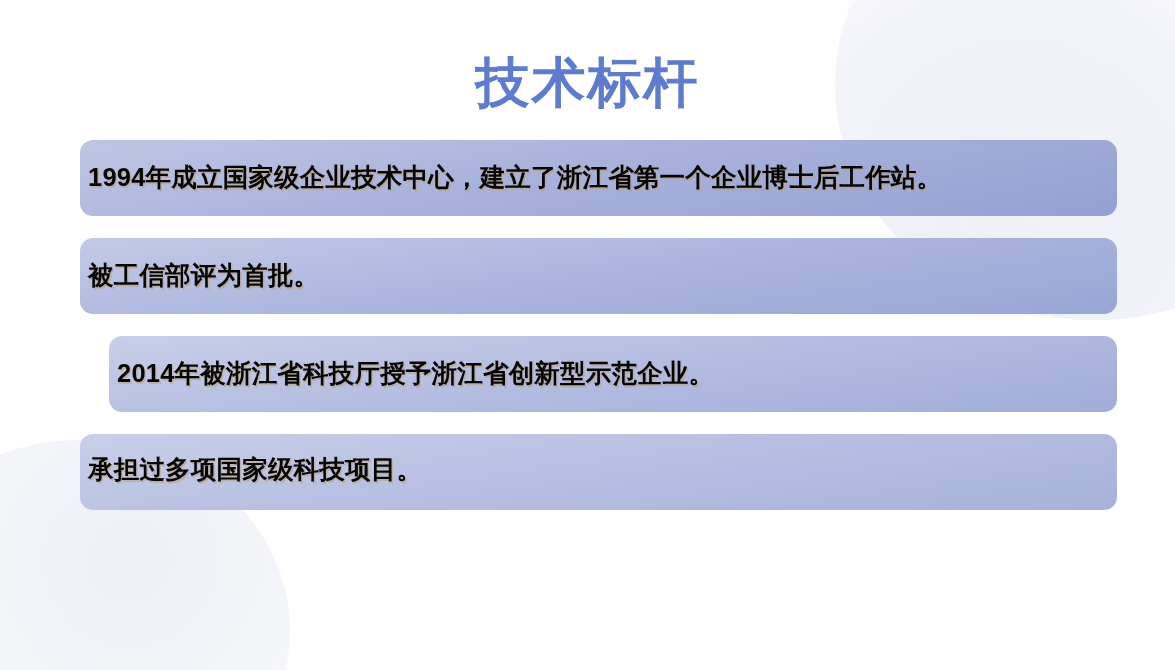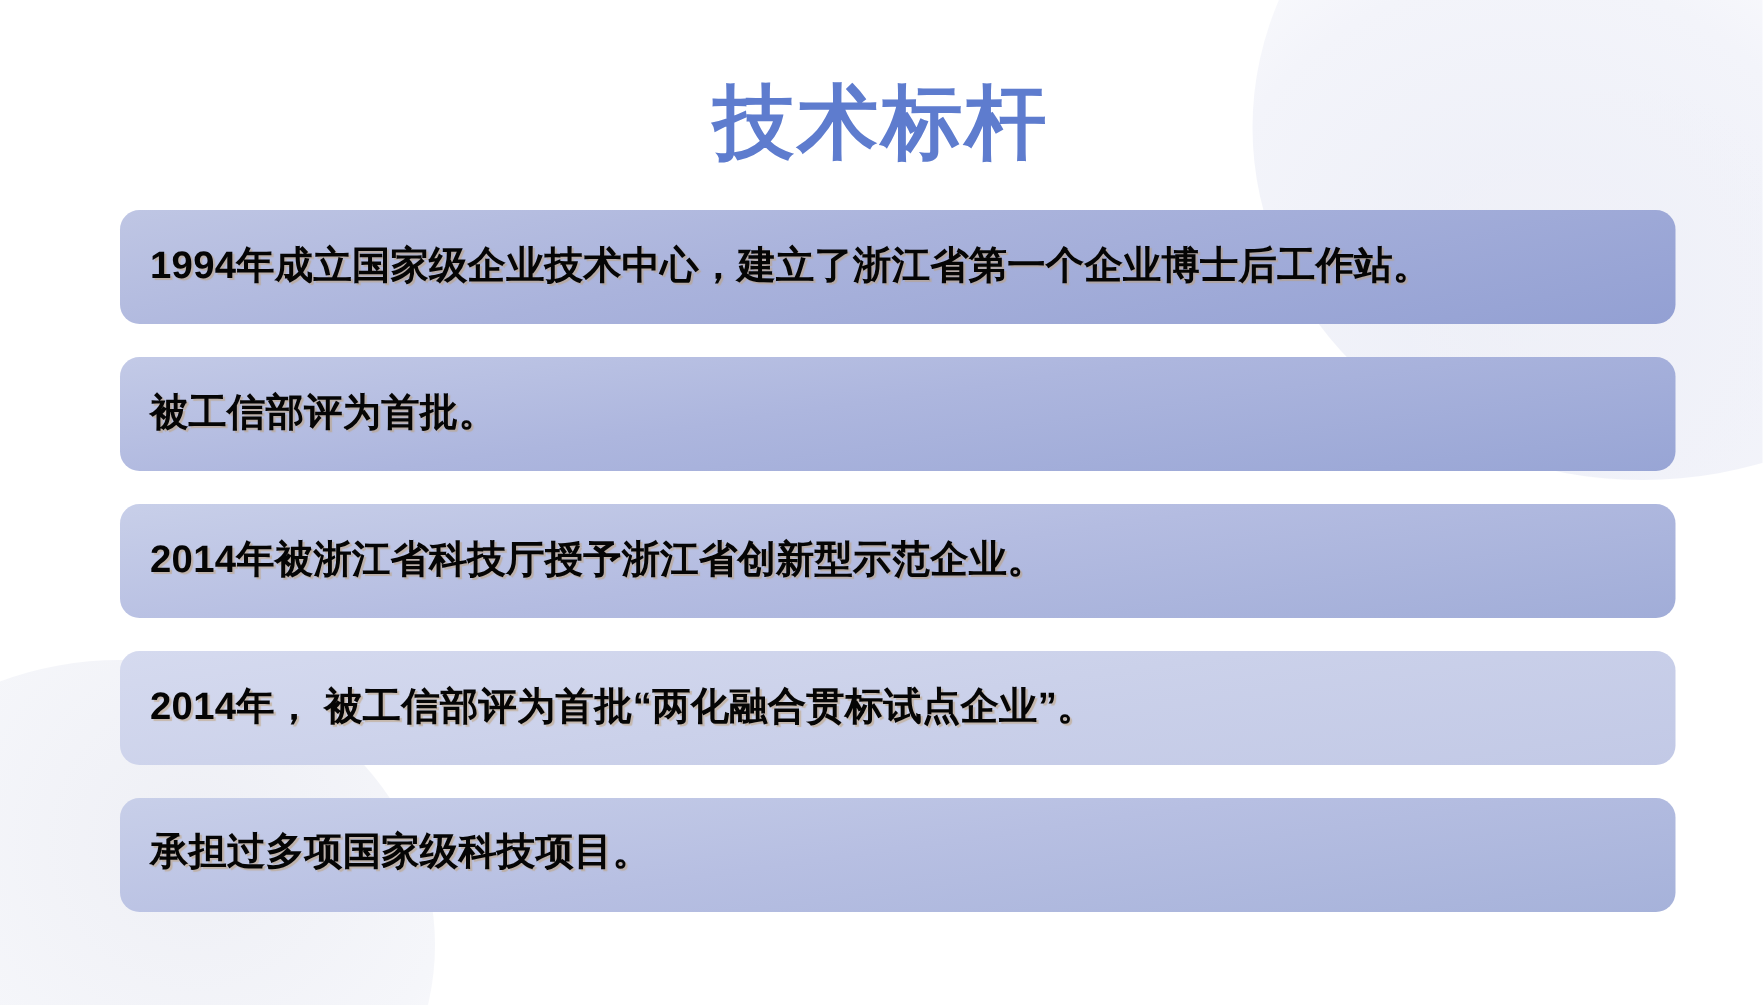--- a/index.html
+++ b/index.html
@@ -75,40 +75,40 @@
     left: 80px;
     top: 140px;
     width: 1037px;
   }
   .bar {
     position: relative;
     border-radius: 13px;
     box-sizing: border-box;
     display: flex;
     align-items: center;
-    padding: 0 16px 0 20px;
+    padding: 0 16px 0 8px;
     margin-bottom: 22px;
     height: 76px;
   }
   .bar:last-child { margin-bottom: 0; }
 
   .bar-text {
     font-size: 25.5px;
     font-weight: bold;
     color: #050505;
     line-height: 1.25;
     letter-spacing: 0.2px;
     white-space: nowrap;
     text-shadow: 1.5px 1.5px 0.6px rgba(190,160,120,0.55);
   }
 
   
   .bar-0 { background: linear-gradient(168deg, #bfc6e4 0%, #aab3dc 42%, #93a0d3 100%); }
   .bar-1 { background: linear-gradient(172deg, #c3cae7 0%, #adb6de 45%, #98a5d5 100%); }
-  .bar-2 { background: linear-gradient(172deg, #c8cfe9 0%, #b4bce1 48%, #a1add8 100%); }
+  .bar-2 { background: linear-gradient(172deg, #c8cfe9 0%, #b4bce1 48%, #a1add8 100%); margin-left: 29px; }
   .bar-3 { background: linear-gradient(172deg, #d5daef 0%, #cbd1ea 48%, #c2c9e6 100%); }
   .bar-4 { background: linear-gradient(172deg, #c8cfe9 0%, #b7bfe2 48%, #a6b2da 100%); font-family: Liberation Mono, monospace; }
 </style>
 </head>
 <body>
 
 <div class="slide">
 
   <div class="bg-glow-tr"></div>
   <div class="bg-glow-rmid"></div>
@@ -123,22 +123,19 @@
     </div>
 
     <div class="bar bar-1">
       <span class="bar-text">被工信部评为首批。</span>
     </div>
 
     <div class="bar bar-2">
       <span class="bar-text">2014年被浙江省科技厅授予浙江省创新型示范企业。</span>
     </div>
 
-    <div class="bar bar-3">
-      <span class="bar-text">2014年， 被工信部评为首批“两化融合贯标试点企业”。</span>
-    </div>
 
     <div class="bar bar-4">
       <span class="bar-text">承担过多项国家级科技项目。</span>
     </div>
 
   </div>
 </div>
 
 </body></html>

